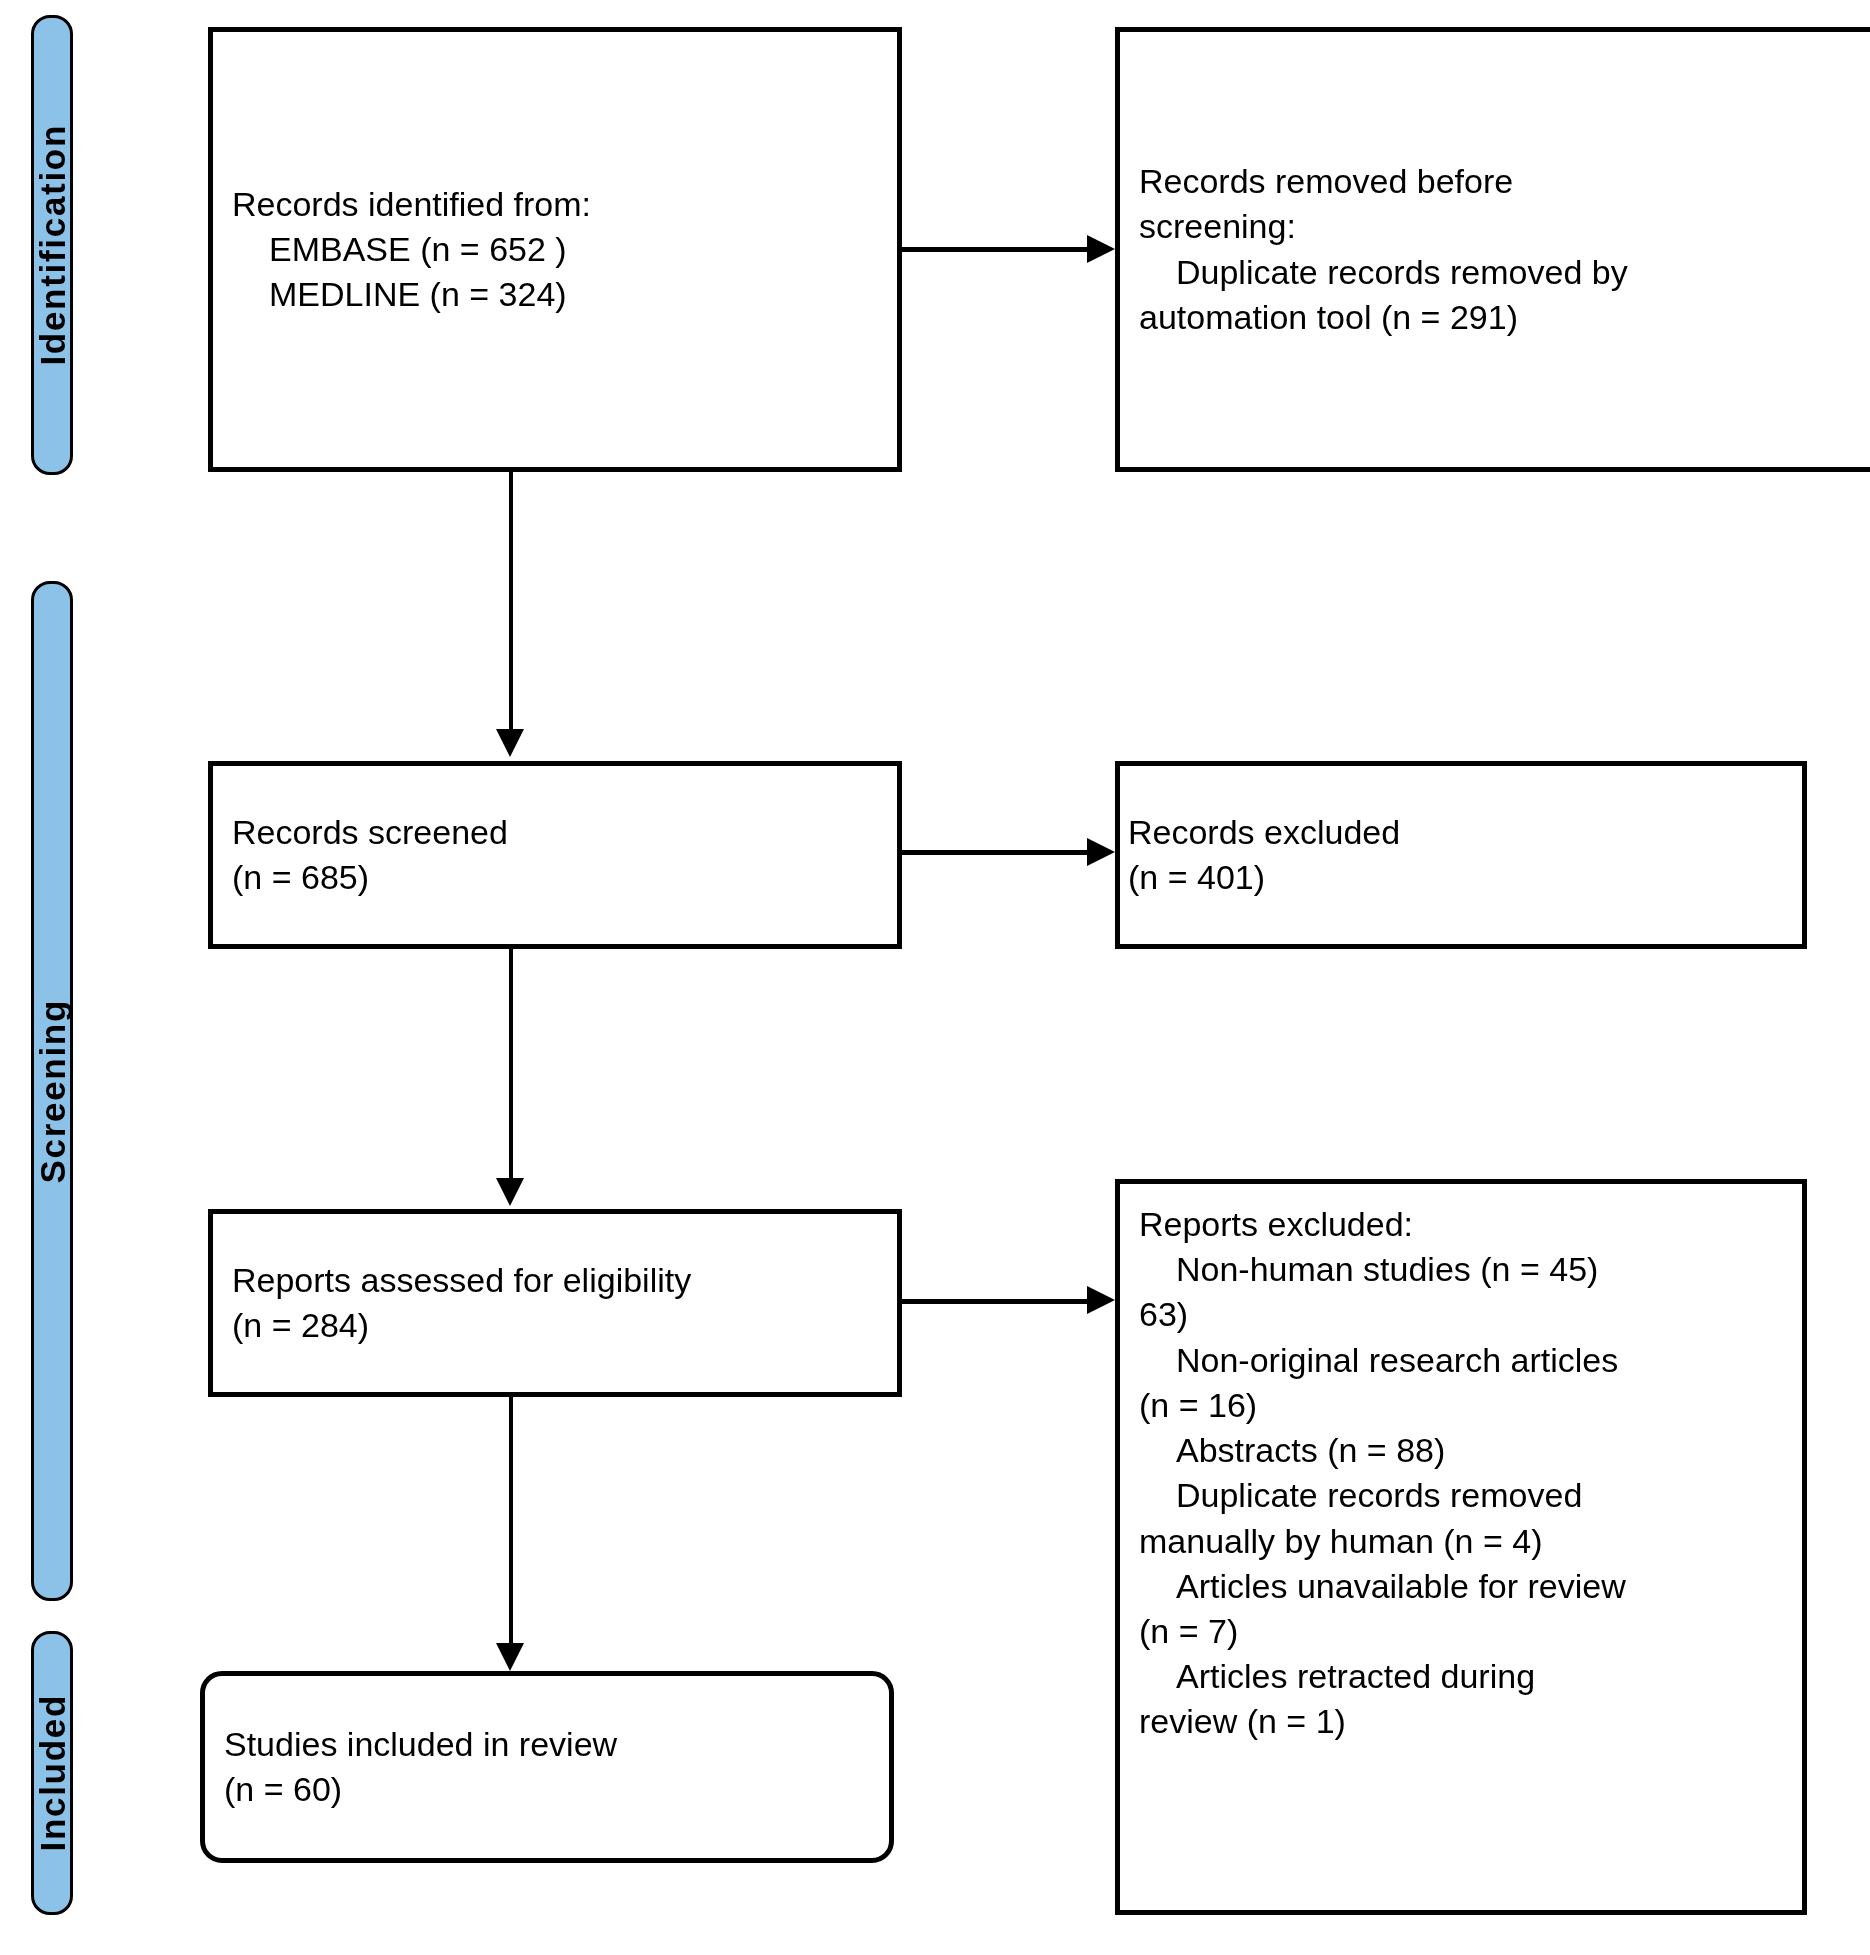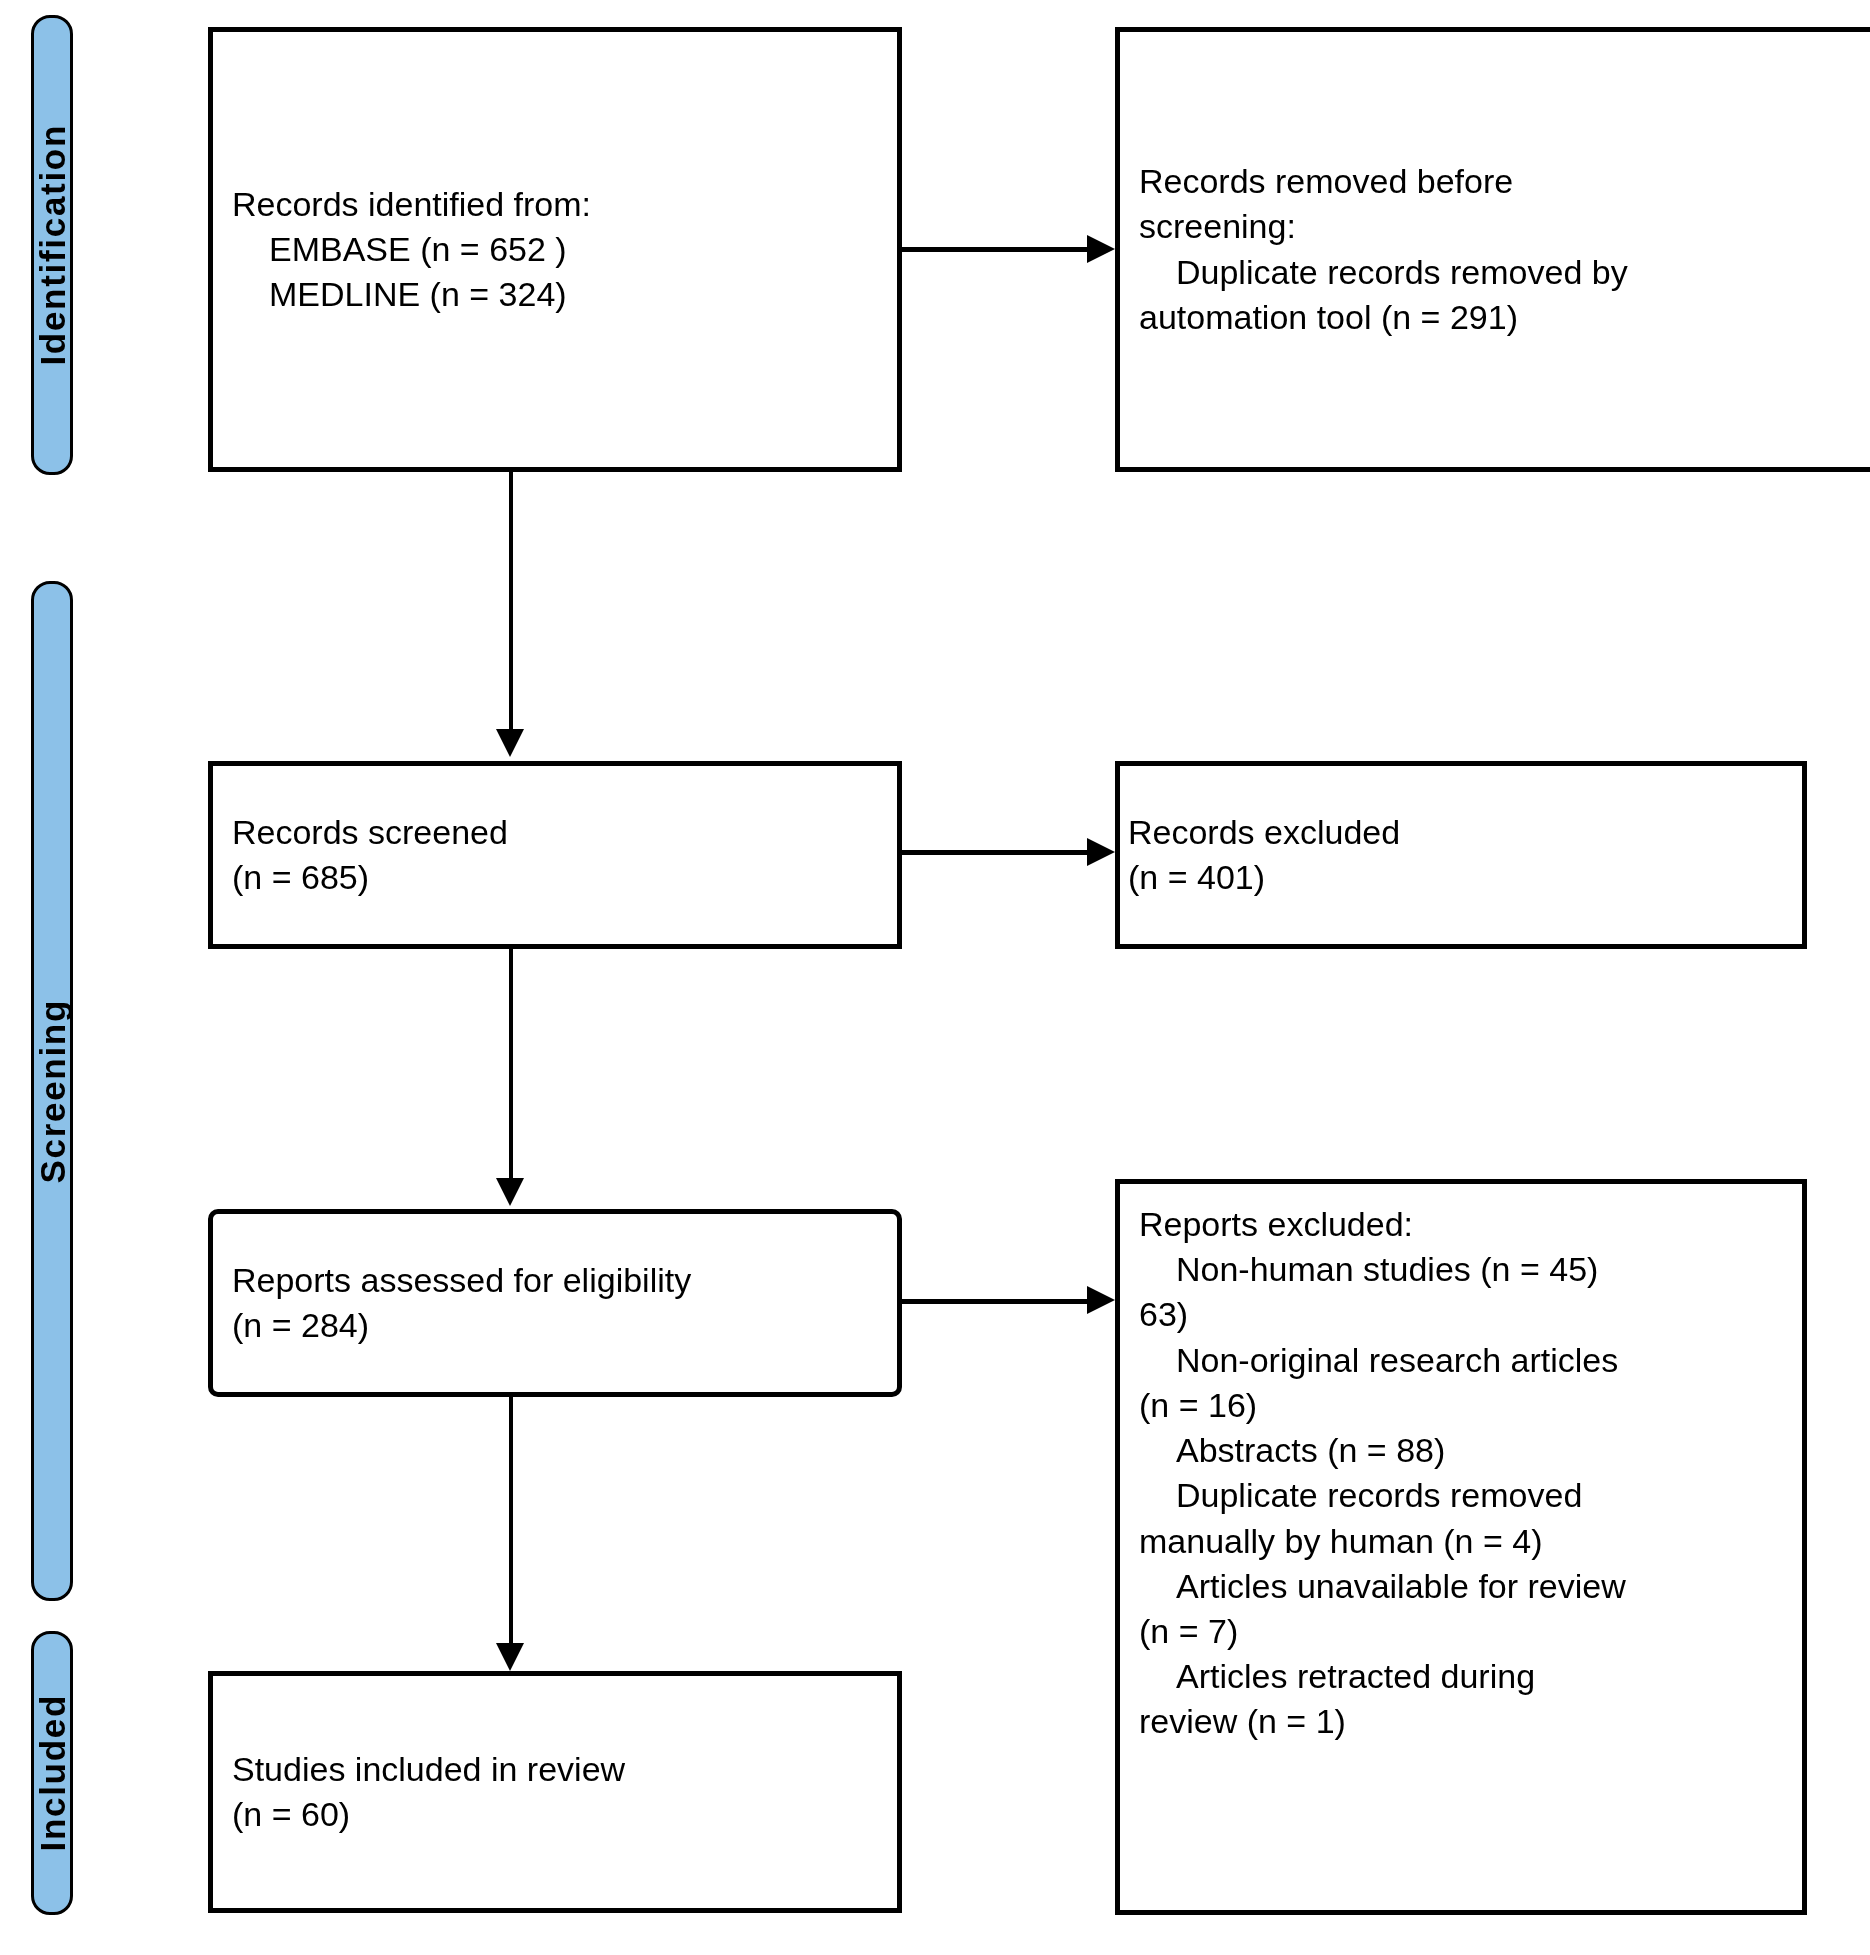--- a/index.html
+++ b/index.html
@@ -135,21 +135,21 @@
     <div class="box-line">Records excluded</div>
     <div class="box-line">(n = 401)</div>
   </div>
 
   <div class="conn-h" style="left:902px; top:850px; width:185px;"></div>
   <div class="arrow-right" style="left:1087px; top:838px;"></div>
 
   <div class="conn-v" style="left:509px; top:949px; width:3.9px; height:229px;"></div>
   <div class="arrow-down" style="left:496px; top:1178px;"></div>
 
-  <div class="flow-box" style="left:208px; top:1209px; width:694px; height:188px;border-radius:10px;">
+  <div class="flow-box" style="left:208px; top:1209px; width:694px; height:188px;">
     <div class="box-line">Reports assessed for eligibility</div>
     <div class="box-line">(n = 284)</div>
   </div>
 
   <div class="flow-box top-aligned" style="left:1115px; top:1179px; width:692px; height:736px; padding-top:18px;">
     <div class="box-line">Reports excluded:</div>
     <div class="box-line indent">Non-human studies (n = 45)</div>
     <div class="box-line">63)</div>
     <div class="box-line indent">Non-original research articles</div>
     <div class="box-line">(n = 16)</div>
@@ -161,19 +161,19 @@
     <div class="box-line indent">Articles retracted during</div>
     <div class="box-line">review (n = 1)</div>
   </div>
 
   <div class="conn-h" style="left:902px; top:1299px; width:185px;"></div>
   <div class="arrow-right" style="left:1087px; top:1286px;"></div>
 
   <div class="conn-v" style="left:509px; top:1397px; height:246px;"></div>
   <div class="arrow-down" style="left:496px; top:1643px;"></div>
 
-  <div class="flow-box" style="left:208px; top:1671px; width:694px; height:242px;">
+  <div class="flow-box" style="left:200px; top:1671px; width:694px; height:192px;border-radius:22px;">
     <div class="box-line">Studies included in review</div>
     <div class="box-line">(n = 60)</div>
   </div>
 
 </div>
 
 
 </body></html>

